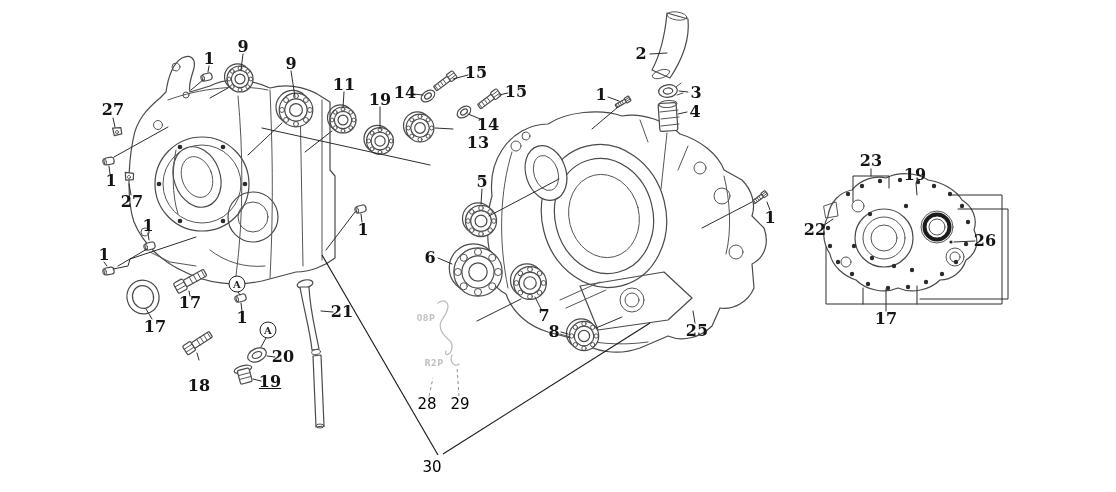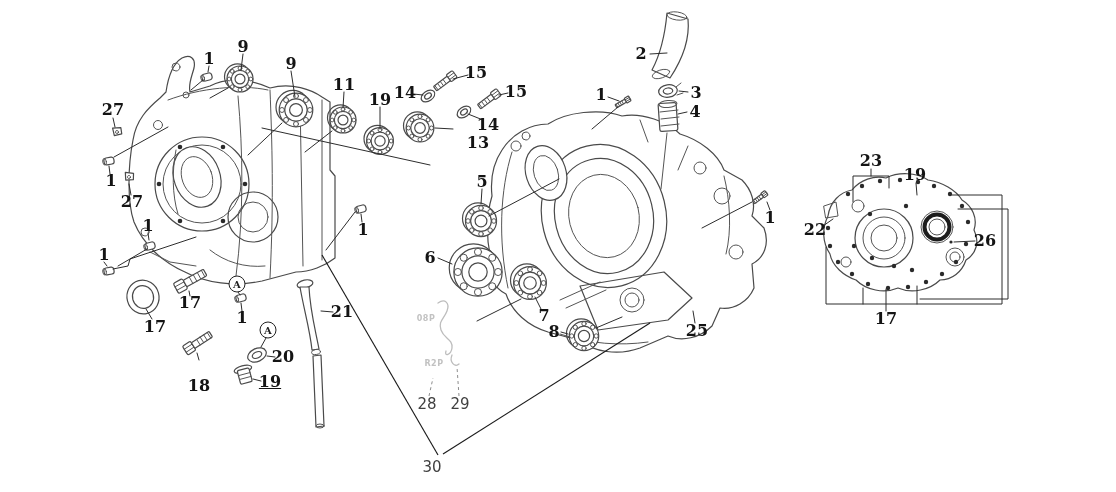--- a/index.html
+++ b/index.html
@@ -10,21 +10,21 @@
   .ln{stroke:#4a4a4a;fill:none;stroke-width:1.2;stroke-linecap:round;stroke-linejoin:round;}
   .ln2{stroke:#555;fill:none;stroke-width:1;stroke-linecap:round;stroke-linejoin:round;}
   .lead{stroke:#2d2d2d;fill:none;stroke-width:1;stroke-linecap:round;}
   .vline{stroke:#1b1b1b;fill:none;stroke-width:1.15;}
   .wfill{fill:#ffffff;}
   .dot{fill:#2a2a2a;stroke:none;}
   .faint{stroke:#bdbdbd;fill:none;stroke-width:1.3;stroke-linecap:round;stroke-linejoin:round;}
   .dash{stroke:#8d8d8d;stroke-width:1;stroke-dasharray:3 3;fill:none;}
   .callout{position:absolute;transform:translate(-50%,-50%);color:#141414;
            font:700 16px "DejaVu Serif",serif;line-height:1;white-space:nowrap;}
-  .callout.sans{font:400 15px "DejaVu Sans",sans-serif;color:#404040;}
+  .callout.sans{font:400 15px "DejaVu Sans",sans-serif;color:#000000;}
   .circled{position:absolute;transform:translate(-50%,-50%);width:15px;height:15px;
            border:1.5px solid #222;border-radius:50%;background:#fff;display:flex;
            align-items:center;justify-content:center;font:700 10px "DejaVu Serif",serif;color:#222;}
   .stamp{position:absolute;transform:translate(-50%,-50%);color:#c2c2c2;
          font:600 8px "DejaVu Sans",sans-serif;letter-spacing:.5px;}
 </style>
 </head>
 <body>
 
 <div class="stage">

